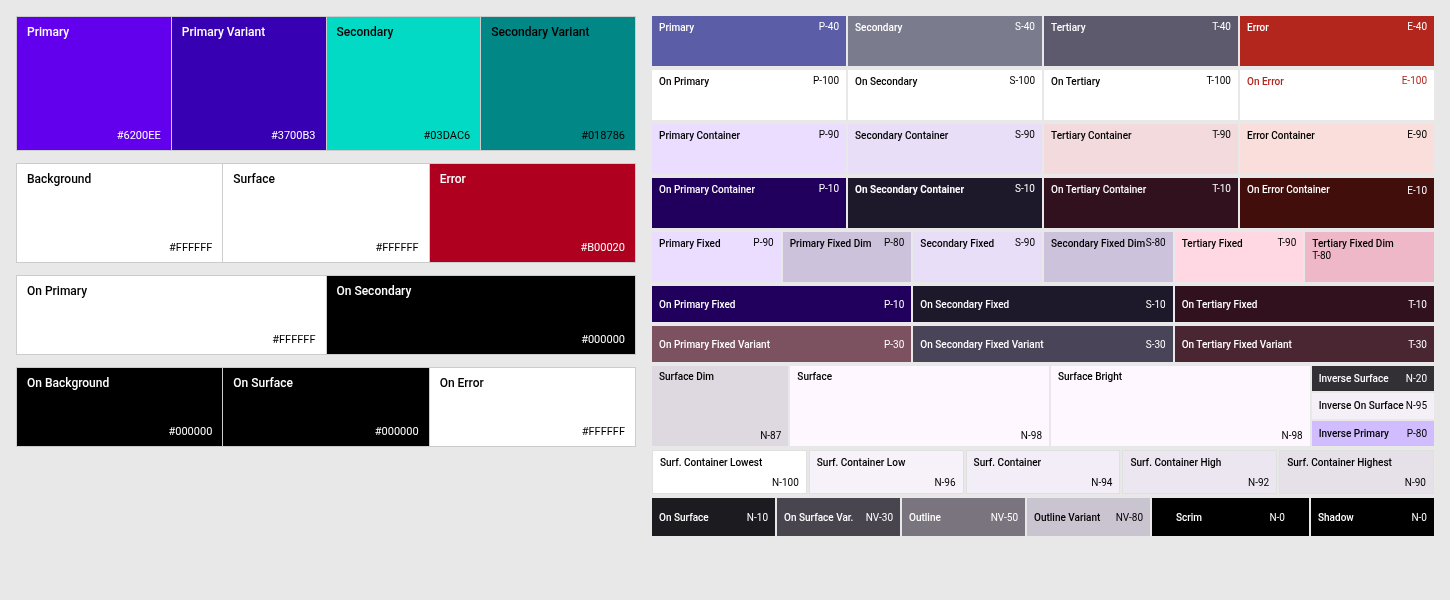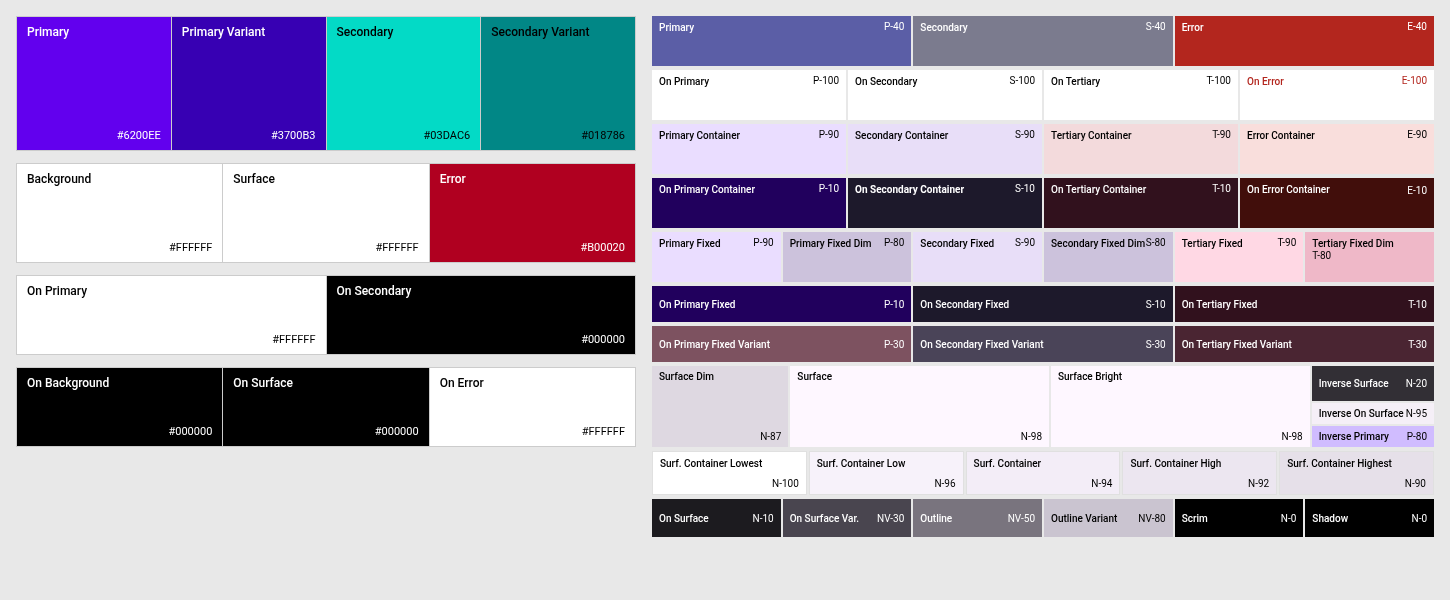--- a/index.html
+++ b/index.html
@@ -121,20 +121,26 @@
           <span style="color: rgb(255, 255, 255); font-size: 10px; font-weight: 500; line-height: 1.3; max-width: 80%;">Primary</span>
           <span style="color: rgb(255, 255, 255); font-size: 10px; white-space: nowrap;">P-40</span>
         </div>
       </div>
       <div style="flex: 1 1 0%; background: rgb(123, 123, 142); padding: 5px 7px; display: flex; flex-direction: column; justify-content: space-between; min-height: 50px;">
         <div style="display: flex; justify-content: space-between; align-items: flex-start;">
           <span style="color: rgb(255, 255, 255); font-size: 10px; font-weight: 500; line-height: 1.3; max-width: 80%;">Secondary</span>
           <span style="color: rgb(255, 255, 255); font-size: 10px; white-space: nowrap;">S-40</span>
         </div>
       </div>
+      <div style="flex: 1 1 0%; background: rgb(94, 90, 110); padding: 5px 7px; display: flex; flex-direction: column; justify-content: space-between; min-height: 50px;">
+        <div style="display: flex; justify-content: space-between; align-items: flex-start;">
+          <span style="color: rgb(255, 255, 255); font-size: 10px; font-weight: 500; line-height: 1.3; max-width: 80%;">Tertiary</span>
+          <span style="color: rgb(255, 255, 255); font-size: 10px; white-space: nowrap;">T-40</span>
+        </div>
+      </div>
       <div style="flex: 1 1 0%; background: rgb(179, 38, 30); padding: 5px 7px; display: flex; flex-direction: column; justify-content: space-between; min-height: 50px;">
         <div style="display: flex; justify-content: space-between; align-items: flex-start;">
           <span style="color: rgb(255, 255, 255); font-size: 10px; font-weight: 500; line-height: 1.3; max-width: 80%;">Error</span>
           <span style="color: rgb(255, 255, 255); font-size: 10px; white-space: nowrap;">E-40</span>
         </div>
       </div>
     </div>
     <div style="display: flex; gap: 2px; margin-bottom: 2px;">
       <div style="flex: 1 1 0%; background: rgb(255, 255, 255); padding: 5px 7px; display: flex; flex-direction: column; justify-content: space-between; min-height: 50px;">
         <div style="display: flex; justify-content: space-between; align-items: flex-start;">
@@ -288,21 +294,21 @@
       </div>
       <div style="flex: 2 1 0%; background: rgb(254, 247, 255); padding: 5px 7px; min-height: 80px; display: flex; flex-direction: column; justify-content: space-between;">
         <span style="color: rgb(0, 0, 0); font-size: 10px; font-weight: 500;">Surface</span>
         <span style="color: rgb(0, 0, 0); font-size: 10px; align-self: flex-end;">N-98</span>
       </div>
       <div style="flex: 2 1 0%; background: rgb(254, 247, 255); padding: 5px 7px; min-height: 80px; display: flex; flex-direction: column; justify-content: space-between;">
         <span style="color: rgb(0, 0, 0); font-size: 10px; font-weight: 500;">Surface Bright</span>
         <span style="color: rgb(0, 0, 0); font-size: 10px; align-self: flex-end;">N-98</span>
       </div>
       <div style="flex: 1 1 0%; display: flex; flex-direction: column; gap: 2px;">
-        <div style="background: rgb(50, 47, 53); padding: 12px 7px; flex: 1 1 0%; display: flex; justify-content: space-between; align-items: center;">
+        <div style="background: rgb(50, 47, 53); padding: 5px 7px; flex: 1 1 0%; display: flex; justify-content: space-between; align-items: center;">
           <span style="color: rgb(255, 255, 255); font-size: 10px; font-weight: 500;">Inverse Surface</span>
           <span style="color: rgb(255, 255, 255); font-size: 10px;">N-20</span>
         </div>
         <div style="background: rgb(245, 239, 247); padding: 5px 7px; flex: 1 1 0%; display: flex; justify-content: space-between; align-items: center;">
           <span style="color: rgb(0, 0, 0); font-size: 10px; font-weight: 500;">Inverse On Surface</span>
           <span style="color: rgb(0, 0, 0); font-size: 10px;">N-95</span>
         </div>
         <div style="background: rgb(208, 188, 255); padding: 5px 7px; flex: 1 1 0%; display: flex; justify-content: space-between; align-items: center;">
           <span style="color: rgb(0, 0, 0); font-size: 10px; font-weight: 500;">Inverse Primary</span>
           <span style="color: rgb(0, 0, 0); font-size: 10px;">P-80</span>
@@ -341,21 +347,21 @@
         <span style="color: rgb(255, 255, 255); font-size: 10px;">NV-30</span>
       </div>
       <div style="flex: 1 1 0%; background: rgb(121, 116, 126); padding: 5px 7px; min-height: 38px; display: flex; justify-content: space-between; align-items: center; gap: 12px;">
         <span style="color: rgb(255, 255, 255); font-size: 10px; font-weight: 500;">Outline</span>
         <span style="color: rgb(255, 255, 255); font-size: 10px;">NV-50</span>
       </div>
       <div style="flex: 1 1 0%; background: rgb(202, 196, 208); padding: 5px 7px; min-height: 38px; display: flex; justify-content: space-between; align-items: center;">
         <span style="color: rgb(0, 0, 0); font-size: 10px; font-weight: 500;">Outline Variant</span>
         <span style="color: rgb(0, 0, 0); font-size: 10px;">NV-80</span>
       </div>
-      <div style="flex: 1 1 0%; background: rgb(0, 0, 0); padding: 5px 7px; min-height: 38px; display: flex; justify-content: space-between; align-items: center;">
+      <div style="flex: 1 1 0%; background: rgb(0, 0, 0); padding: 5px 24px; min-height: 38px; display: flex; justify-content: space-between; align-items: center;">
         <span style="color: rgb(255, 255, 255); font-size: 10px; font-weight: 500;">Scrim</span>
         <span style="color: rgb(255, 255, 255); font-size: 10px;">N-0</span>
       </div>
       <div style="flex: 1 1 0%; background: rgb(0, 0, 0); padding: 5px 7px; min-height: 38px; display: flex; justify-content: space-between; align-items: center;">
         <span style="color: rgb(255, 255, 255); font-size: 10px; font-weight: 500;">Shadow</span>
         <span style="color: rgb(255, 255, 255); font-size: 10px;">N-0</span>
       </div>
     </div>
   </div>
 

